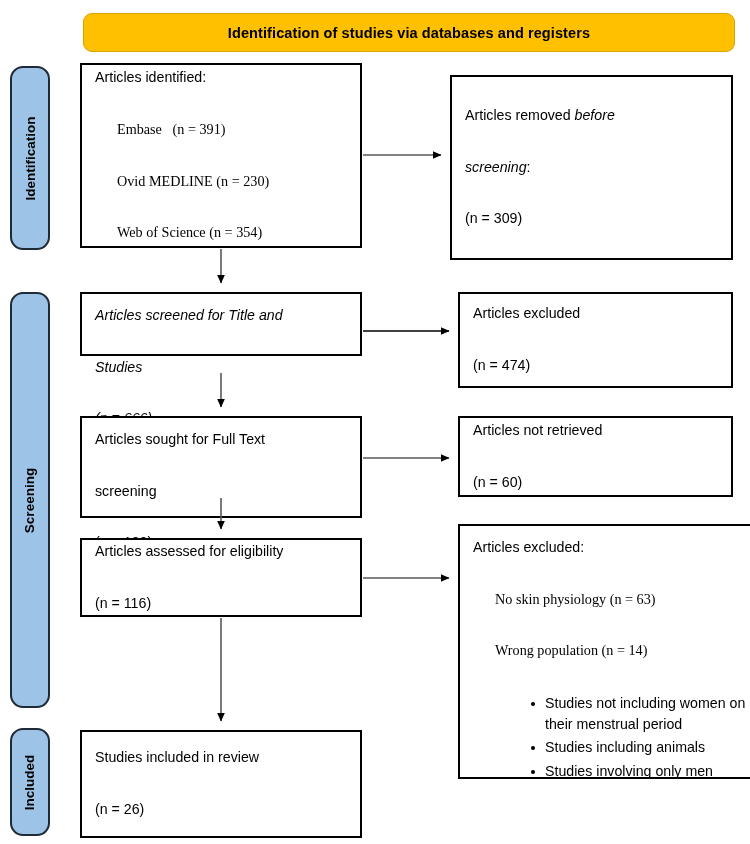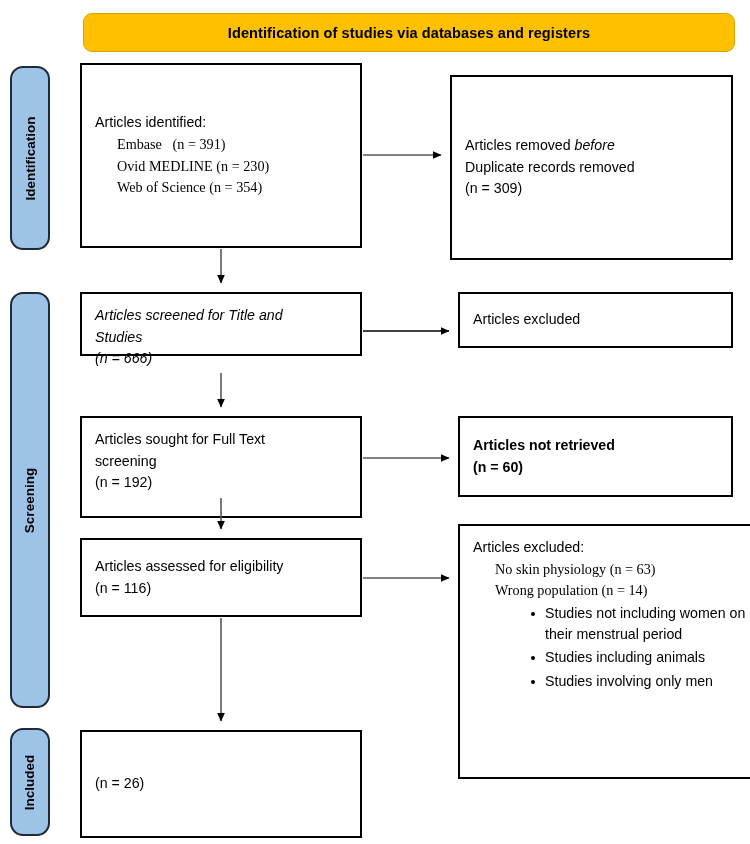--- a/index.html
+++ b/index.html
@@ -69,20 +69,21 @@
   
   .flow-box {
     position: absolute;
     background: #ffffff;
     border: 2.2px solid #000000;
     box-sizing: border-box;
     display: flex;
     flex-direction: column;
     justify-content: center;
     padding: 0 13px;
+    gap: 30px;
   }
   .flow-box.top-aligned {
     justify-content: flex-start;
     padding-top: 11px;
   }
   .box-line {
     font-size: 14.2px;
     line-height: 1.52;
     color: #000000;
     white-space: pre-wrap;
@@ -111,23 +112,23 @@
     width: 4px;
     height: 4px;
     background: #000;
     border-radius: 50%;
   }
 
   
   #box-identified      { left: 80px;  top: 63px;  width: 282px; height: 185px; }
   #box-removed         { left: 450px; top: 63px;  width: 283px; height: 185px; margin-top: 12px; }
   #box-screened        { left: 80px;  top: 292px; width: 282px; height: 64px; font-style: italic;  }
-  #box-excluded-1      { left: 458px; top: 292px; width: 275px; height: 56px;  }
+  #box-excluded-1      { left: 458px; top: 292px; width: 275px; height: 96px;  }
   #box-fulltext        { left: 80px;  top: 416px; width: 282px; height: 102px;  }
-  #box-not-retrieved   { left: 458px; top: 416px; width: 275px; height: 81px; font-weight: bold;  }
+  #box-not-retrieved   { left: 458px; top: 416px; width: 275px; height: 81px;  }
   #box-eligibility     { left: 80px;  top: 538px; width: 282px; height: 79px;  }
   #box-excluded-2      { left: 458px; top: 524px; width: 322px; height: 255px; }
   #box-included        { left: 80px;  top: 730px; width: 282px; height: 108px; }
 
   
   .connector {
     position: absolute;
   }
   .connector svg { display: block; overflow: visible; }
 </style>
@@ -152,32 +153,33 @@
 
   <div class="flow-box" id="box-identified">
     <div class="box-line">Articles identified:</div>
     <div class="box-line indent-1">Embase   (n = 391)</div>
     <div class="box-line indent-1">Ovid MEDLINE (n = 230)</div>
     <div class="box-line indent-1">Web of Science (n = 354)</div>
   </div>
 
   <div class="flow-box" id="box-removed">
     <div class="box-line"><span>Articles removed </span><span class="ital">before</span></div>
-    <div class="box-line">Duplicate records removed</div>
+    <div class="box-line"><span class="ital">screening</span><span>:</span></div>
     <div class="box-line">(n = 309)</div>
   </div>
 
   <div class="flow-box top-aligned" id="box-screened">
     <div class="box-line">Articles screened for Title and</div>
     <div class="box-line">Studies</div>
     <div class="box-line">(n = 666)</div>
   </div>
 
   <div class="flow-box" id="box-excluded-1">
     <div class="box-line">Articles excluded</div>
+    <div class="box-line">(n = 474)</div>
   </div>
 
   <div class="flow-box top-aligned" id="box-fulltext">
     <div class="box-line">Articles sought for Full Text</div>
     <div class="box-line">screening</div>
     <div class="box-line">(n = 192)</div>
   </div>
 
   <div class="flow-box" id="box-not-retrieved">
     <div class="box-line">Articles not retrieved</div>
@@ -194,20 +196,21 @@
     <div class="box-line indent-1">No skin physiology (n = 63)</div>
     <div class="box-line indent-1">Wrong population (n = 14)</div>
     <ul class="bullet-list">
       <li>Studies not including women on their menstrual period</li>
       <li>Studies including animals</li>
       <li>Studies involving only men</li>
     </ul>
   </div>
 
   <div class="flow-box" id="box-included">
+    <div class="box-line">Studies included in review</div>
     <div class="box-line">(n = 26)</div>
   </div>
 
   <div class="connector" style="left:0;top:0;width:750px;height:844px;">
     <svg width="750" height="844" xmlns="http://www.w3.org/2000/svg">
       <defs>
         <marker id="ah" markerWidth="9" markerHeight="8" refX="8.4" refY="4" orient="auto" markerUnits="userSpaceOnUse">
           <path d="M0,0 L9,4 L0,8 z" fill="#000000"></path>
         </marker>
       </defs>

